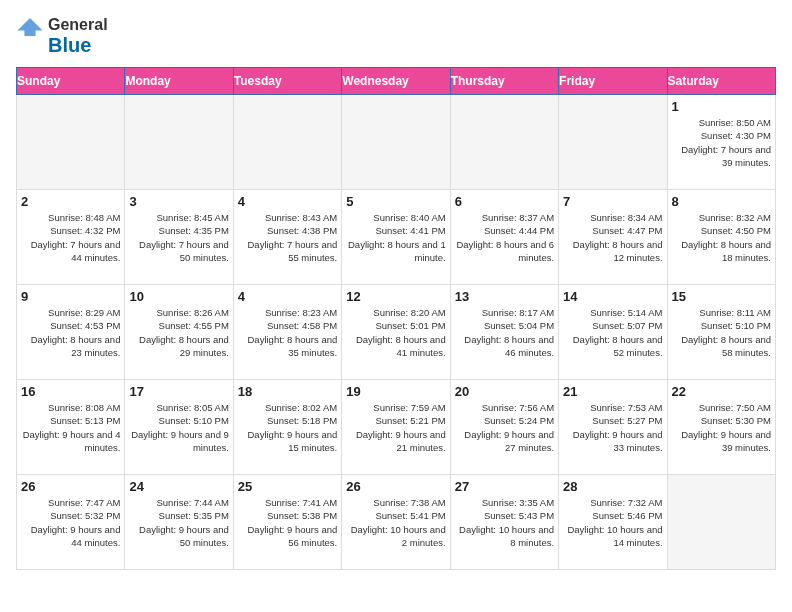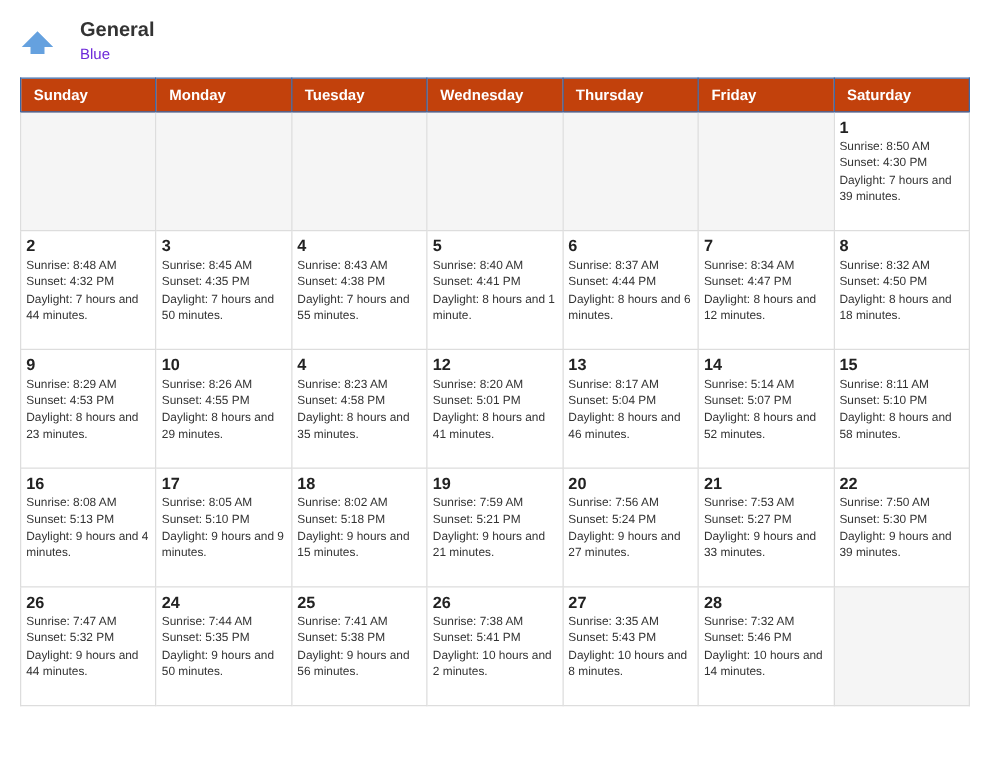--- a/index.html
+++ b/index.html
@@ -11,22 +11,21 @@
       padding: 16px;
     }
     .header-area {
       display: flex;
       justify-content: space-between;
       align-items: flex-start;
       margin-bottom: 10px;
     }
     .logo {
       display: flex;
-      align-items: center;
-      gap: 20px;
+      gap: 4px;
     }
     .logo-icon {
       width: 28px;
       height: 22px;
     }
     .title-area {
       text-align: right;
     }
     .main-title {
       font-size: 32px;
@@ -37,25 +36,25 @@
     .subtitle {
       font-size: 14px;
       color: #444;
     }
     .calendar {
       width: 100%;
       border-collapse: collapse;
       table-layout: fixed;
     }
     .calendar th {
-      background-color: #c2410c;
+      background-color: #ec4899;
       color: #fff;
       font-size: 12px;
       font-weight: bold;
-      padding: 6px 10px;
+      padding: 6px 0;
       text-align: left;
       border: 1px solid #3a6aaa;
     }
     .calendar td {
       border: 1px solid #ddd;
       vertical-align: top;
       padding: 4px;
       height: 95px;
       background: #fff;
     }
@@ -66,34 +65,35 @@
       font-size: 13px;
       font-weight: bold;
       color: #222;
       display: block;
       margin-bottom: 2px;
     }
     .day-info {
       font-size: 9.5px;
       color: #333;
       line-height: 1.4;
+      text-align: right;
     }
   </style>
 </head>
 <body>
 
 <div class="header-area">
   <div class="logo">
     <svg class="logo-icon" viewBox="0 0 40 30" xmlns="http://www.w3.org/2000/svg">
       <rect x="0" y="0" width="40" height="30" fill="white"></rect>
       <polygon points="20,2 38,20 28,20 28,28 12,28 12,20 2,20" fill="#4a90d9" opacity="0.85"></polygon>
     </svg>
     <div>
       <span style="font-size:16px;font-weight:bold;color:#333;">General</span><br>
-      <span style="font-size:12px;font-weight:normal;color:#6d28d9;">Blue</span>
+      <span style="font-size:20px;font-weight:bold;color:#0369a1;">Blue</span>
     </div>
   </div>
   <div class="title-area">
     <div class="main-title"></div>
     <div class="subtitle"></div>
   </div>
 </div>
 
 <table class="calendar">
   <thead>

